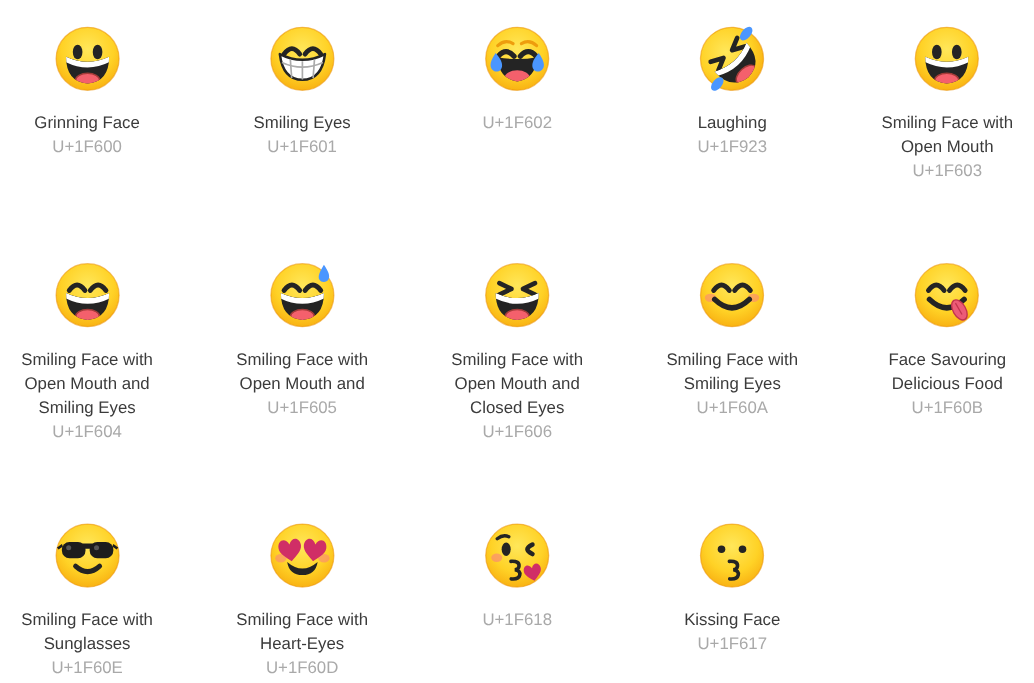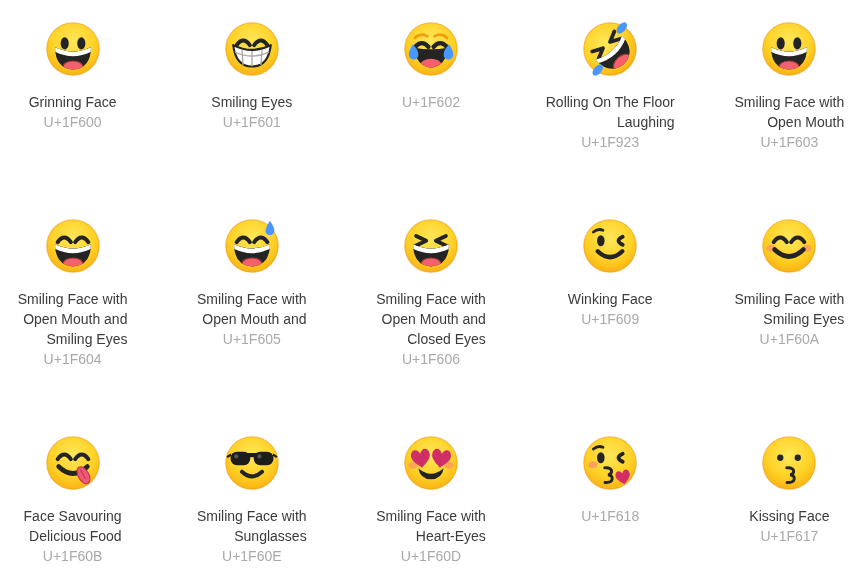--- a/index.html
+++ b/index.html
@@ -7,21 +7,21 @@
     width:862px;height:569px;overflow:hidden;background:#ffffff;
     font-family:"Liberation Sans",sans-serif;position:relative;
   }
   .grid{
     position:absolute;left:-17px;top:21px;width:896px;
     display:grid;grid-template-columns:repeat(5,1fr);row-gap:66px;
   }
   .cell{display:flex;flex-direction:column;align-items:center;cursor:pointer;text-decoration:none}
   .emoji-wrap{width:56px;height:56px;margin-bottom:15px}
   .emoji-wrap svg{width:100%;height:100%;display:block}
-  .name{text-align:right}
+  .name{text-align:center}
   .name-line{font-size:14px;line-height:20px;color:var(--name-color,#3b3b3b);white-space:nowrap}
   .code{font-size:14px;line-height:20px;color:var(--code-color,#aaaaaa);text-align:left}
 </style>
 </head>
 <body>
 <svg width="0" height="0" style="position:absolute" aria-hidden="true">
     <defs>
       <radialGradient id="fgrad" cx="50%" cy="35%" r="75%">
         <stop offset="0%" stop-color="#FFE75A"></stop>
         <stop offset="55%" stop-color="#FFD226"></stop>
@@ -109,21 +109,20 @@
               <g clip-path="url(#m3)">
                 <path d="M10 29 Q32 40.5 54 29 L54 34.5 Q32 46 10 34.5 Z" fill="#FFFFFF"></path>
                 <ellipse cx="32" cy="52.5" rx="11.5" ry="6.8" fill="#F4606C" stroke="#A33B38" stroke-width="1.4"></ellipse>
               </g>
             </g>
             <ellipse cx="45.5" cy="8" rx="4.4" ry="7.6" transform="rotate(40 45.5 8)" fill="#4A96FF"></ellipse>
             <ellipse cx="18" cy="56" rx="4.4" ry="7.6" transform="rotate(40 18 56)" fill="#4A96FF"></ellipse>
           </svg>
         </div>
     <div class="name">
-          <div class="name-line">Rolling On The Floor</div>
           <div class="name-line">Laughing</div>
         </div>
     <div class="code">U+1F923</div>
   </div>
 
   <div class="cell">
     <div class="emoji-wrap">
           <svg viewBox="0 0 64 64" xmlns="http://www.w3.org/2000/svg" role="img">
             <circle cx="32" cy="32" r="30" fill="url(#fgrad)" stroke="#EB8F00" stroke-opacity=".55" stroke-width="1.2"></circle>
             <ellipse cx="22.5" cy="25.5" rx="4.6" ry="7" fill="#242424"></ellipse>
@@ -210,35 +209,20 @@
           </svg>
         </div>
     <div class="name">
           <div class="name-line">Smiling Face with</div>
           <div class="name-line">Open Mouth and</div>
           <div class="name-line">Closed Eyes</div>
         </div>
     <div class="code">U+1F606</div>
   </div>
 
-  <div class="cell">
-    <div class="emoji-wrap">
-          <svg viewBox="0 0 64 64" xmlns="http://www.w3.org/2000/svg" role="img">
-            <circle cx="32" cy="32" r="30" fill="url(#fgrad)" stroke="#EB8F00" stroke-opacity=".55" stroke-width="1.2"></circle>
-            <path d="M13 16 Q18.5 11.5 24 14" fill="none" stroke="#242424" stroke-width="3.2" stroke-linecap="round"></path>
-            <ellipse cx="21.5" cy="26" rx="4.3" ry="6.4" fill="#242424"></ellipse>
-            <path d="M46.5 21.5 Q37 26 46.5 30.5" fill="none" stroke="#242424" stroke-width="4.4" stroke-linecap="round"></path>
-            <path d="M18 38 Q32 51.5 46 38" fill="none" stroke="#242424" stroke-width="5" stroke-linecap="round"></path>
-          </svg>
-        </div>
-    <div class="name">
-          <div class="name-line">Winking Face</div>
-        </div>
-    <div class="code">U+1F609</div>
-  </div>
 
   <div class="cell">
     <div class="emoji-wrap">
           <svg viewBox="0 0 64 64" xmlns="http://www.w3.org/2000/svg" role="img">
             <circle cx="32" cy="32" r="30" fill="url(#fgrad)" stroke="#EB8F00" stroke-opacity=".55" stroke-width="1.2"></circle>
             <path d="M14.5 27.5 Q22 17 29.5 27.5" fill="none" stroke="#242424" stroke-width="4.6" stroke-linecap="round"></path>
             <path d="M34.5 27.5 Q42 17 49.5 27.5" fill="none" stroke="#242424" stroke-width="4.6" stroke-linecap="round"></path>
             <ellipse cx="11.5" cy="34.5" rx="5.4" ry="4" fill="#F98080" opacity=".55"></ellipse>
             <ellipse cx="52.5" cy="34.5" rx="5.4" ry="4" fill="#F98080" opacity=".55"></ellipse>
             <path d="M15.5 36 Q32 52 48.5 36" fill="none" stroke="#242424" stroke-width="5.2" stroke-linecap="round"></path>

